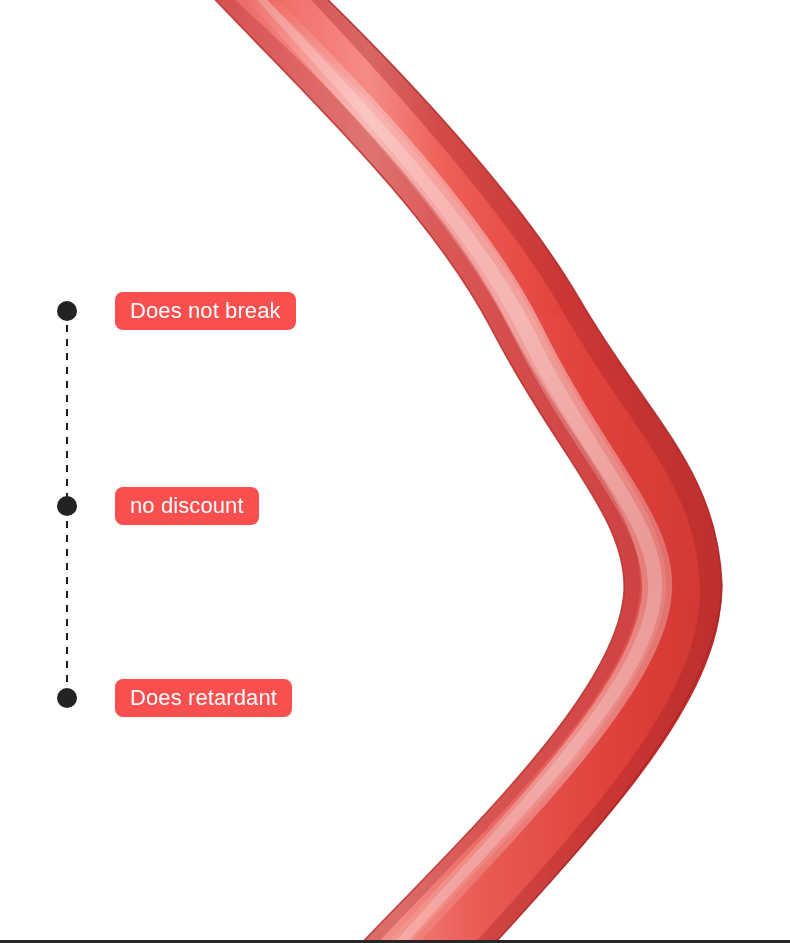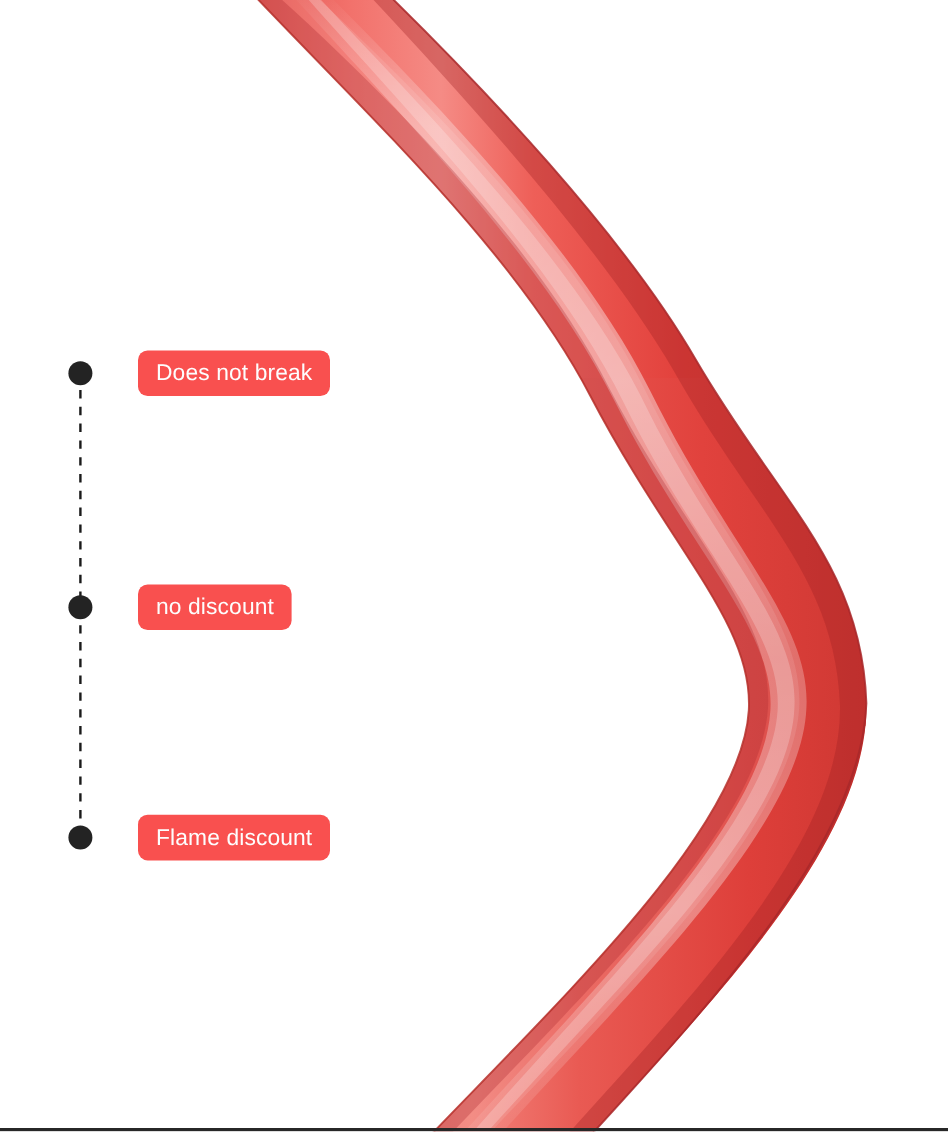--- a/index.html
+++ b/index.html
@@ -65,21 +65,21 @@
     top: 0;
     height: 38px;
     box-sizing: border-box;
     display: flex;
     align-items: center;
     justify-content: center;
     padding: 0 15px;
     border-radius: 8px;
     background: #f9504f;
     color: #fdfdfd;
-    font-size: 19px;
+    font-size: 22px;
     line-height: 1;
     letter-spacing: 0.1px;
     white-space: nowrap;
   }
 
   
   #bottom-rule {
     position: absolute;
     left: 0;
     bottom: 0;
@@ -214,19 +214,19 @@
       <span class="feature-badge">Does not break</span>
     </div>
 
     <div class="feature-row" style="top:487px;">
       <span class="feature-dot"></span>
       <span class="feature-badge">no discount</span>
     </div>
 
     <div class="feature-row" style="top:679px;">
       <span class="feature-dot"></span>
-      <span class="feature-badge">Flame discount</span>
+      <span class="feature-badge">Does retardant</span>
     </div>
   </div>
 
   <div id="bottom-rule"></div>
 
 </div>
 
 </body></html>

